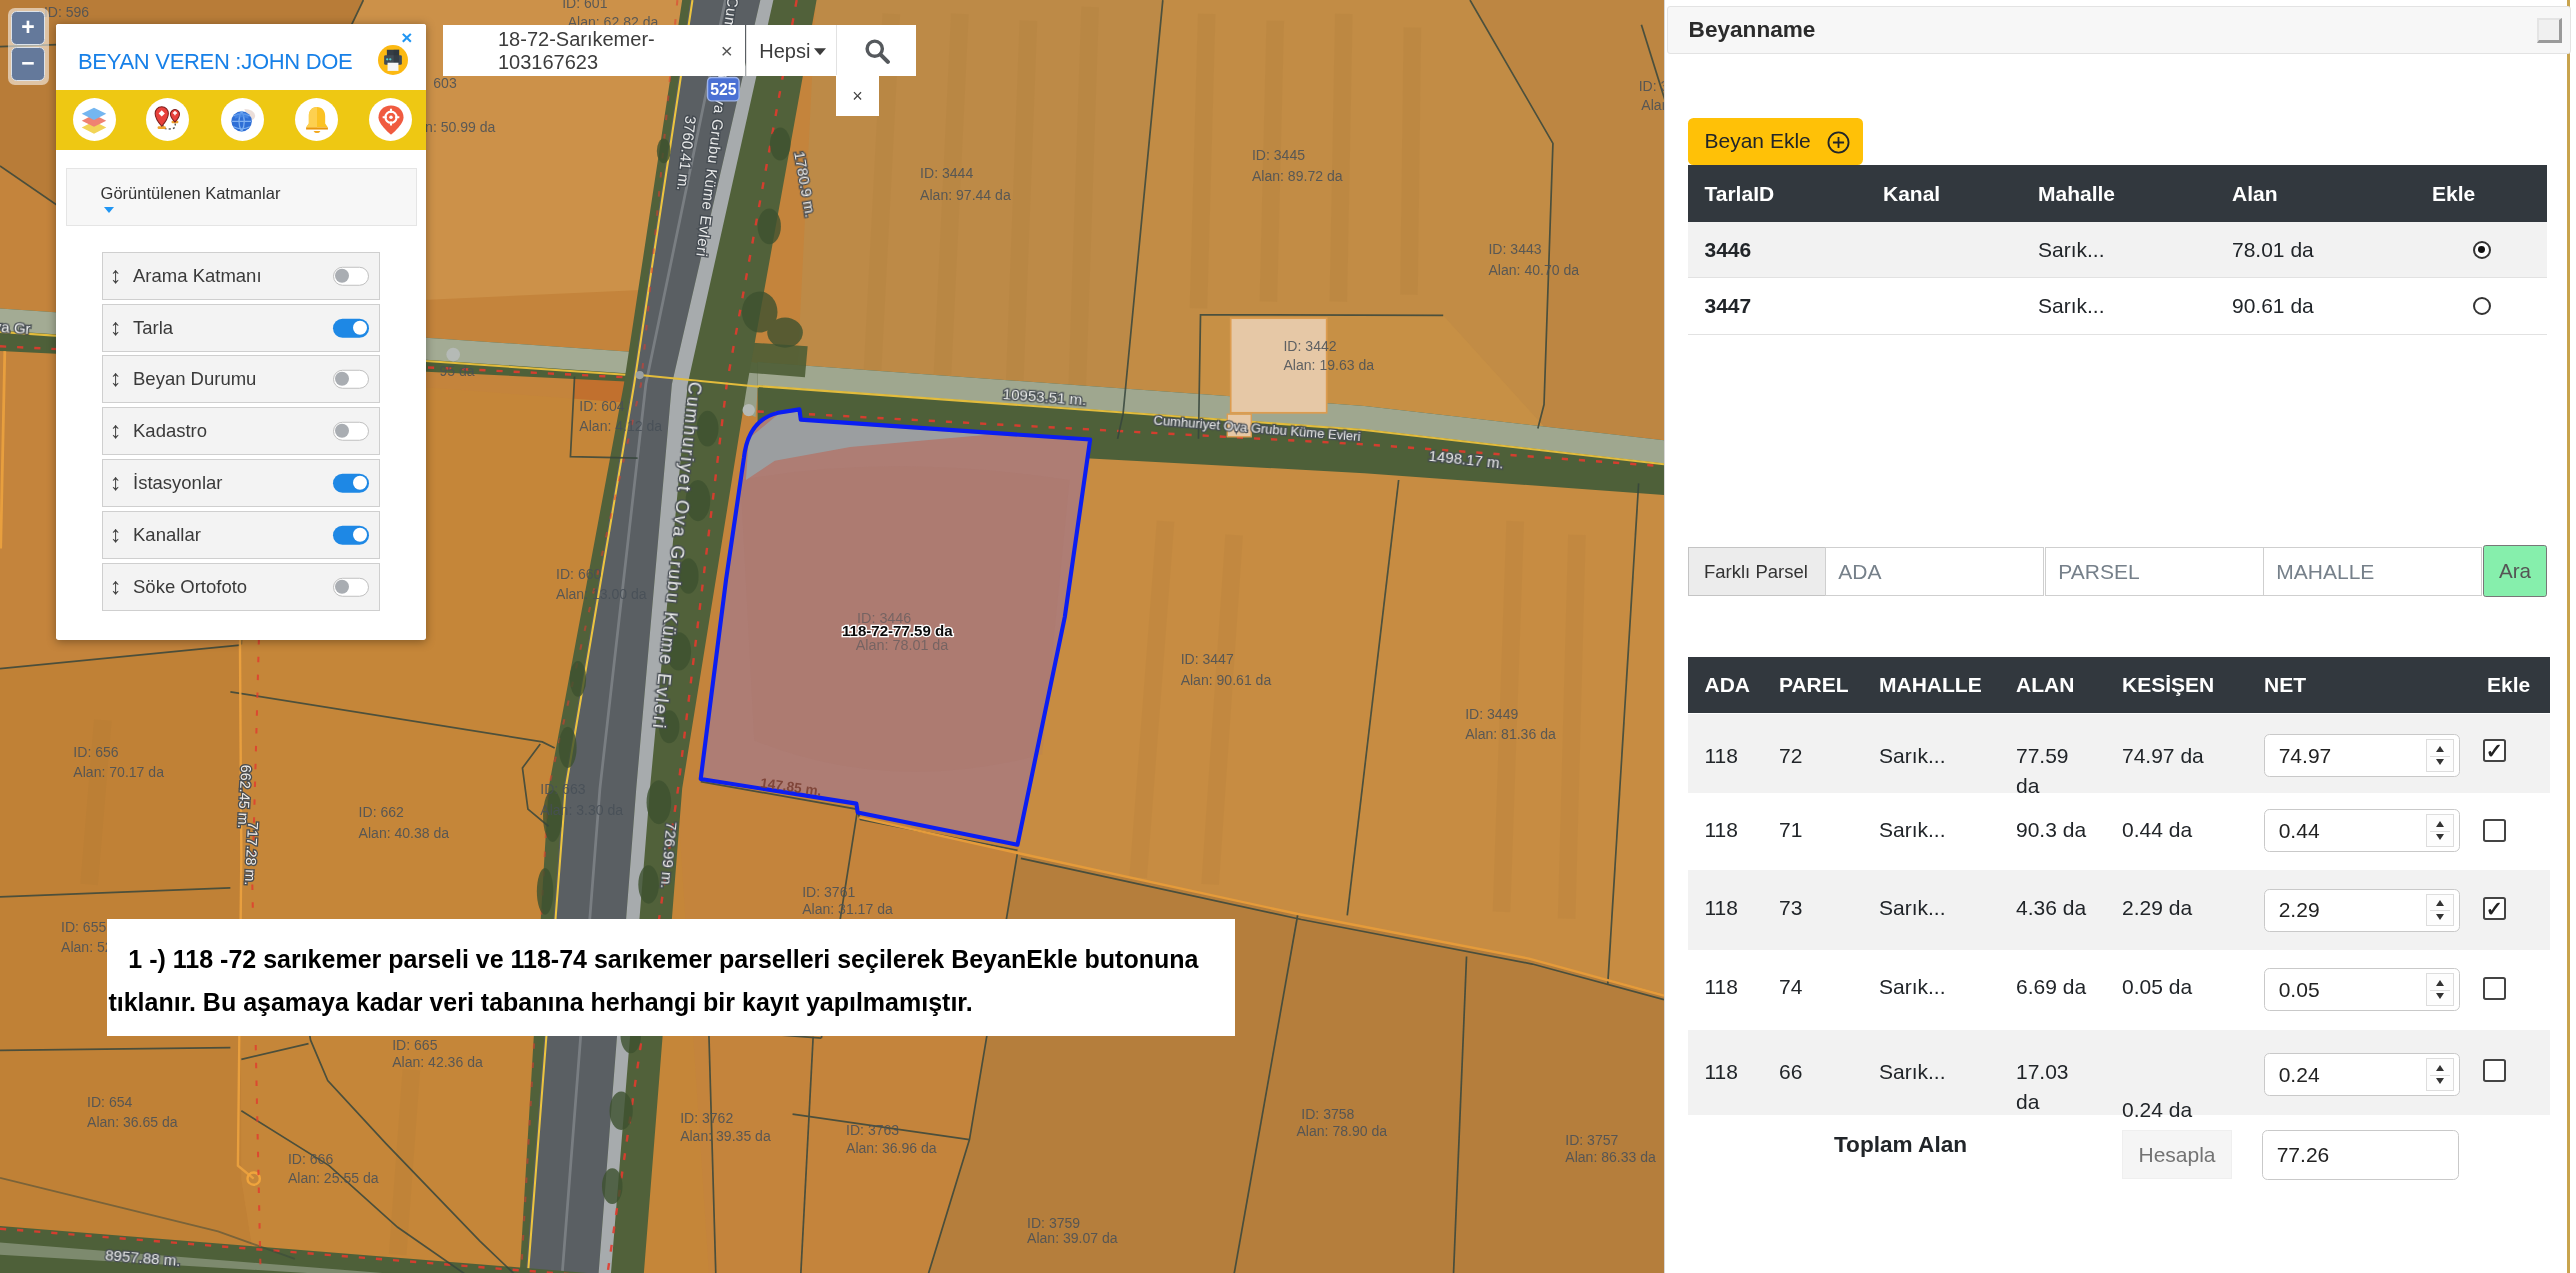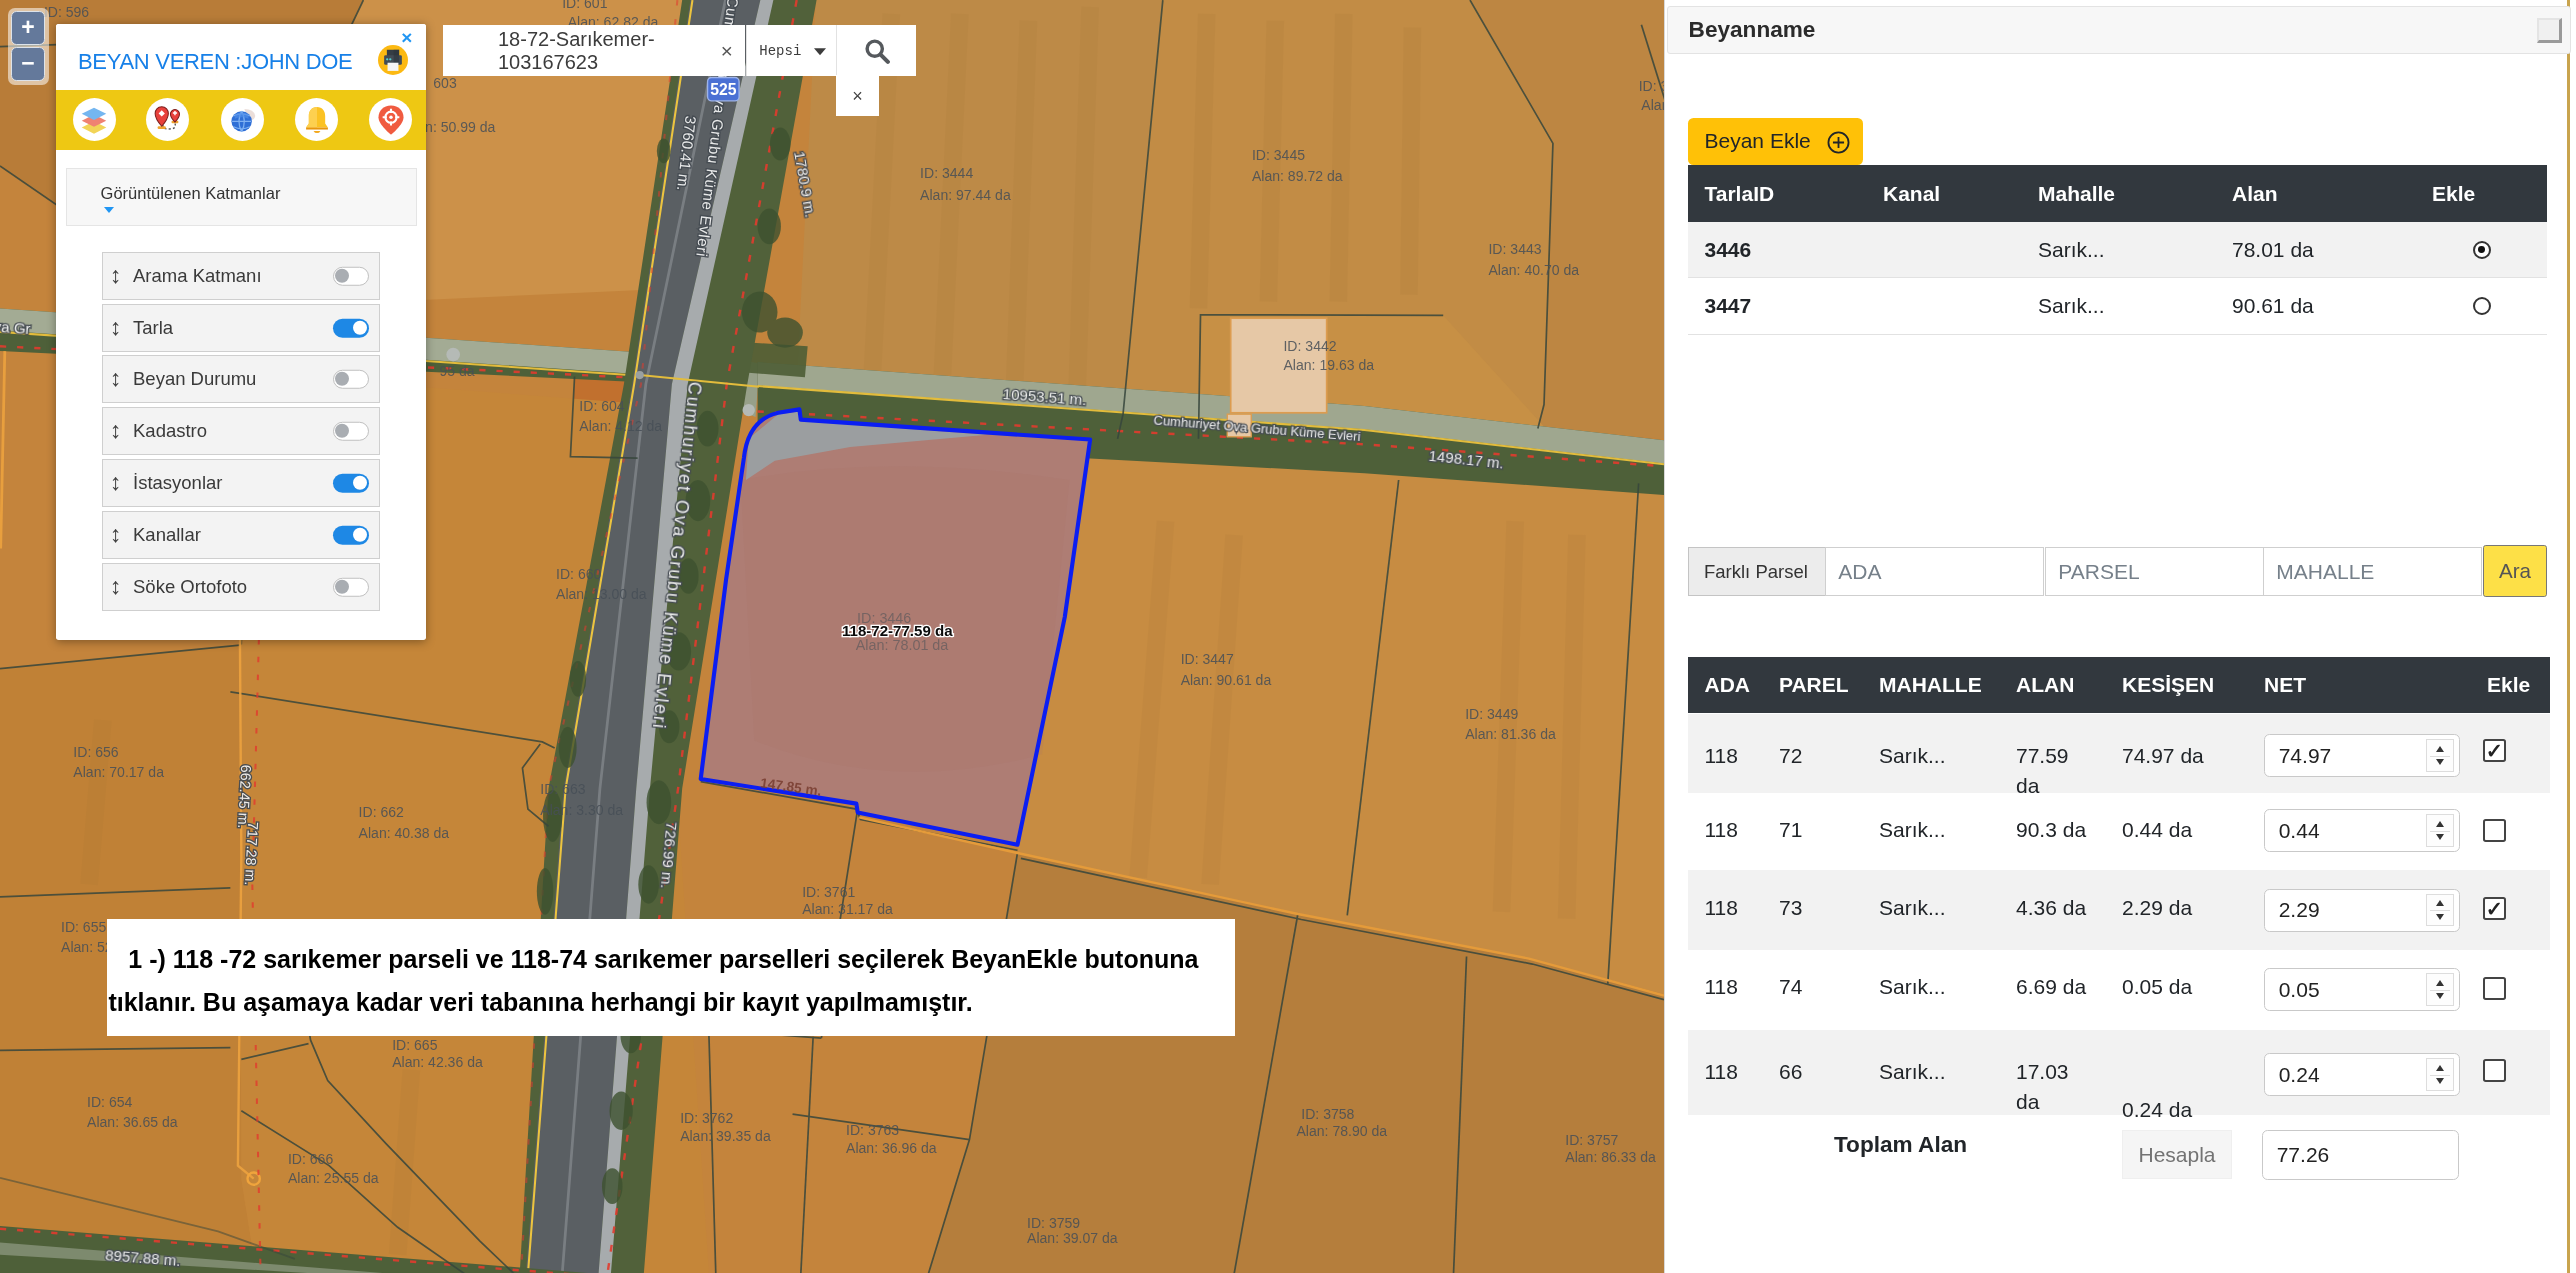--- a/index.html
+++ b/index.html
@@ -277,21 +277,21 @@
 
   <div class="abs" style="left:7.5px;top:7.5px;width:41px;height:77px;background:rgba(255,255,255,.55);border-radius:6.9px;"></div>
   <div class="abs zbtn" style="left:11px;top:11px;">+</div>
   <div class="abs zbtn" style="left:11px;top:47px;">−</div>
 
   <div class="abs" style="left:443px;top:25px;width:302px;height:51px;background:#fff;">
     <span style="position:absolute;left:15px;top:50%;transform:translateY(-50%);font-size:20px;color:#3c3c3c;margin-left:40px;">18-72-Sarıkemer-103167623</span>
     <span style="position:absolute;right:12.3px;top:50%;transform:translateY(-50%);font-size:20.6px;color:#555;">×</span>
   </div>
   <div class="abs" style="left:746px;top:25px;width:90px;height:51px;background:#fff;border-left:1.4px solid #e2e2e2;">
-    <span style="position:absolute;left:12.3px;top:50%;transform:translateY(-50%);font-size:14px;color:#3c3c3c;font-family:Liberation Mono, monospace;">Hepsi</span>
+    <span style="position:absolute;left:12.3px;top:50%;transform:translateY(-50%);font-size:20px;color:#3c3c3c;">Hepsi</span>
     <span style="position:absolute;right:9.6px;top:50%;transform:translateY(-40%);width:0;height:0;border-left:6.2px solid transparent;border-right:6.2px solid transparent;border-top:7.5px solid #3c3c3c;"></span>
   </div>
   <div class="abs" style="left:836px;top:25px;width:80px;height:51px;background:#fff;border-left:1.4px solid #e2e2e2;">
     <svg style="position:absolute;left:26px;top:11.7px;" width="29" height="29" viewBox="0 0 42 42">
         <circle cx="17" cy="17" r="11" fill="none" stroke="#55595d" stroke-width="5"></circle>
         <line x1="25.5" y1="25.5" x2="36" y2="36" stroke="#55595d" stroke-width="6" stroke-linecap="round"></line>
       </svg>
   </div>
   <div class="abs" style="left:836px;top:75px;width:43px;height:41px;background:#fff;">
     <span style="position:absolute;left:50%;top:50%;transform:translate(-50%,-50%);font-size:18px;color:#444;">×</span>
@@ -440,21 +440,21 @@
     </div>
   <div class="abs input" style="left:1825px;top:547px;width:219px;height:49px;">
       <span class="ph">ADA</span>
     </div>
   <div class="abs input" style="left:2045px;top:547px;width:219px;height:49px;">
       <span class="ph">PARSEL</span>
     </div>
   <div class="abs input" style="left:2263px;top:547px;width:219px;height:49px;">
       <span class="ph">MAHALLE</span>
     </div>
-  <div class="abs" style="left:2483px;top:545px;width:64px;height:52px;background:#fde047;border:1.4px solid #777;border-radius:2.7px;padding-left:34px;">
+  <div class="abs" style="left:2483px;top:545px;width:64px;height:52px;background:#86efac;border:1.4px solid #777;border-radius:2.7px;padding-left:34px;">
     <span style="position:absolute;left:50%;top:50%;transform:translate(-50%,-50%);font-size:20.6px;color:#555;">Ara</span>
     </div>
 
   <div class="abs thead" style="left:1688px;top:657px;width:862px;height:56px;">
     <span style="left:16.5px;">ADA</span>
       <span style="left:91px;">PAREL</span>
       <span style="left:191px;">MAHALLE</span>
       <span style="left:328px;">ALAN</span>
       <span style="left:434px;">KESİŞEN</span>
       <span style="left:576px;">NET</span>

